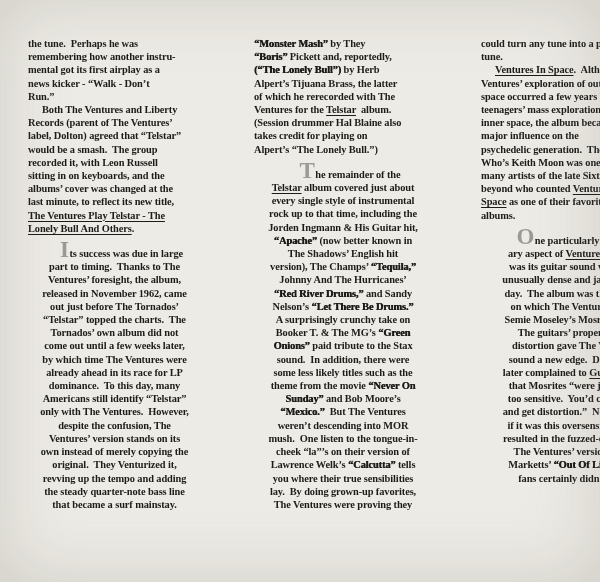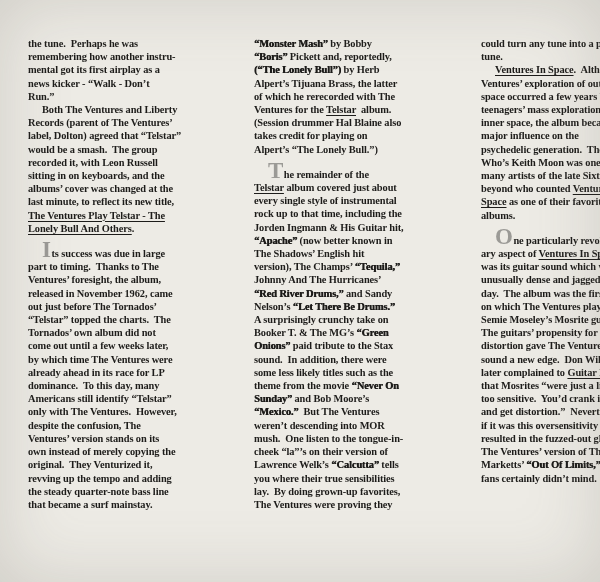--- a/index.html
+++ b/index.html
@@ -26,21 +26,21 @@
   .col-2 { width:178px; margin-right:9px; }
   .col-3 { width:190px;font-family:Liberation Serif, serif; }
   .para {
     margin:0;
     font-size:10.4px;
     line-height:13.2px;
     letter-spacing:-0.1px;
     white-space:pre;
   }
   .indent { text-indent:14px; }
-  .spaced { margin-top:12px; }
+  .spaced { margin-top:12px;text-align:center; }
   .b { text-shadow: 0.45px 0 0 currentColor; }
   .u { text-decoration:underline; text-underline-offset:1.5px; text-decoration-thickness:1px;margin-top:25px; }
   .dc {
     font-size:23px;
     line-height:0;
     color: var(--dc, #9b9a96);
     letter-spacing:0.5px;
   }
 </style>
 </head>
@@ -79,21 +79,21 @@
 only with The Ventures.  However,
 despite the confusion, The
 Ventures’ version stands on its
 own instead of merely copying the
 original.  They Venturized it,
 revving up the tempo and adding
 the steady quarter-note bass line
 that became a surf mainstay.</span></p>
       </div>
     <div class="col col-2">
-        <p class="para"><span class="b ">“Monster Mash”</span><span class=""> by Bobby
+        <p class="para"><span class="b ">“Monster Mash”</span><span class=""> by They
 </span><span class="b ">“Boris”</span><span class=""> Pickett and, reportedly,
 </span><span class="b ">(“The Lonely Bull”)</span><span class=""> by Herb
 Alpert’s Tijuana Brass, the latter
 of which he rerecorded with The
 Ventures for the </span><span class="u">Telstar</span><span class="">  album.
 (Session drummer Hal Blaine also
 takes credit for playing on
 Alpert’s “The Lonely Bull.”)</span></p>
         <p class="para indent spaced"><span class="dc">T</span><span class="">he remainder of the
 </span><span class="u">Telstar</span><span class=""> album covered just about

